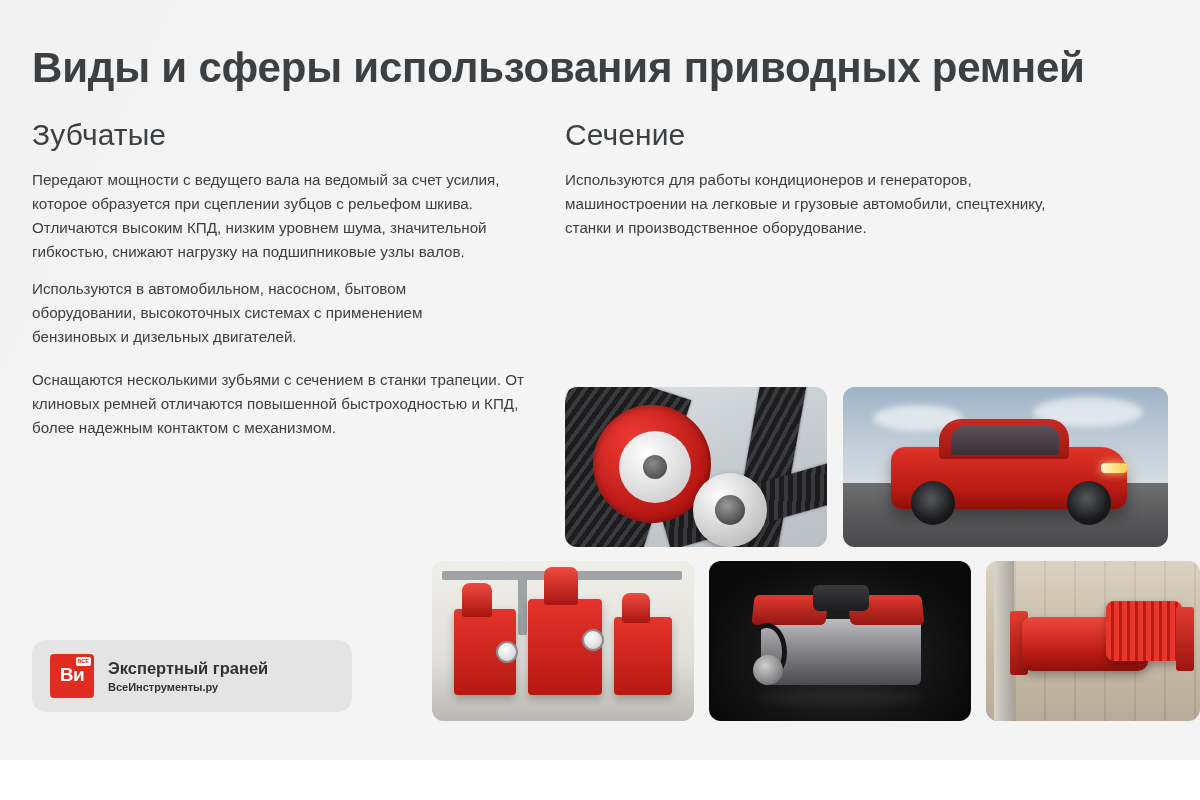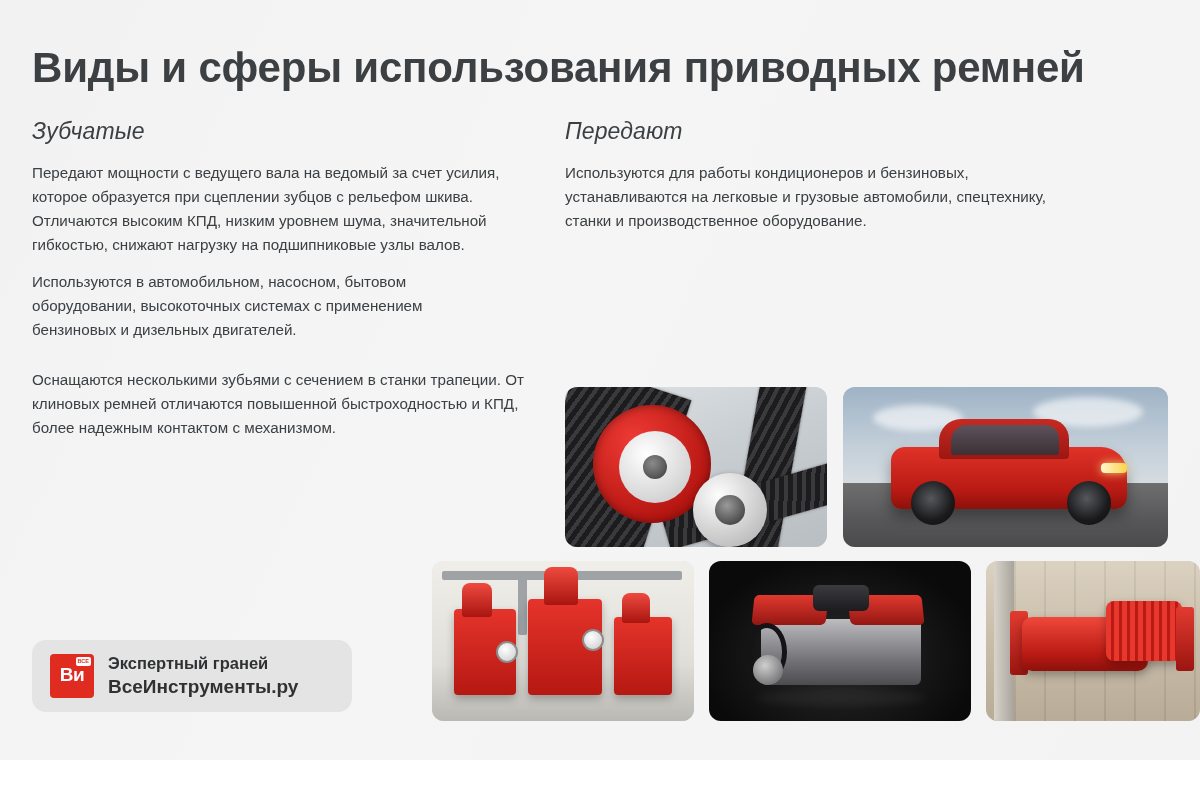--- a/index.html
+++ b/index.html
@@ -60,26 +60,25 @@
     width: 492px;
   }
   .col-left-2 {
     position: absolute;
     left: 32px;
     top: 368px;
     width: 500px;
   }
 
   h2.section-head {
-    font-size: 23px;
+    font-size: 30px;
     font-weight: normal;
     color: #3c4043;
     margin-bottom: 16px;
     letter-spacing: 0.1px;
-    font-style: italic;
   }
   p.body-text {
     font-size: 15.2px;
     line-height: 1.58;
     color: #3c4043;
     margin-bottom: 13px;
   }
   p.body-text:last-child { margin-bottom: 0; }
 
   
@@ -326,43 +325,43 @@
     border-radius: 2px;
   }
   .badge-text { display: flex; flex-direction: column; justify-content: center; }
   .badge-line1 {
     font-size: 16.5px;
     font-weight: bold;
     color: #2f3133;
     line-height: 1.35;
   }
   .badge-line2 {
-    font-size: 19px;
+    font-size: 11px;
     font-weight: bold;
     color: #2f3133;
     line-height: 1.35;
   }
 </style>
 </head>
 <body>
 
 <div class="page">
   <div class="sheet">
 
     <h1 class="title">Виды и сферы использования приводных ремней</h1>
 
     <div class="col-left">
       <h2 class="section-head">Зубчатые</h2>
       <p class="body-text">Передают мощности с ведущего вала на ведомый за счет усилия, которое образуется при сцеплении зубцов с рельефом шкива. Отличаются высоким КПД, низким уровнем шума, значительной гибкостью, снижают нагрузку на подшипниковые узлы валов.</p>
       <p class="body-text">Используются в автомобильном, насосном, бытовом оборудовании, высокоточных системах с применением бензиновых и дизельных двигателей.</p>
     </div>
 
     <div class="col-right">
-      <h2 class="section-head">Передают</h2>
-      <p class="body-text">Используются для работы кондиционеров и бензиновых, устанавливаются на легковые и грузовые автомобили, спецтехнику, станки и производственное оборудование.</p>
+      <h2 class="section-head">Сечение</h2>
+      <p class="body-text">Используются для работы кондиционеров и генераторов, машиностроении на легковые и грузовые автомобили, спецтехнику, станки и производственное оборудование.</p>
     </div>
 
     <div class="col-left-2">
       <p class="body-text">Оснащаются несколькими зубьями с сечением в станки трапеции. От клиновых ремней отличаются повышенной быстроходностью и КПД, более надежным контактом с механизмом.</p>
     </div>
 
     <div class="photo" id="photo-pulley">
       <div class="inner">
         <div class="pulley-bg"></div>
         <div class="belt-band belt-1"></div>

